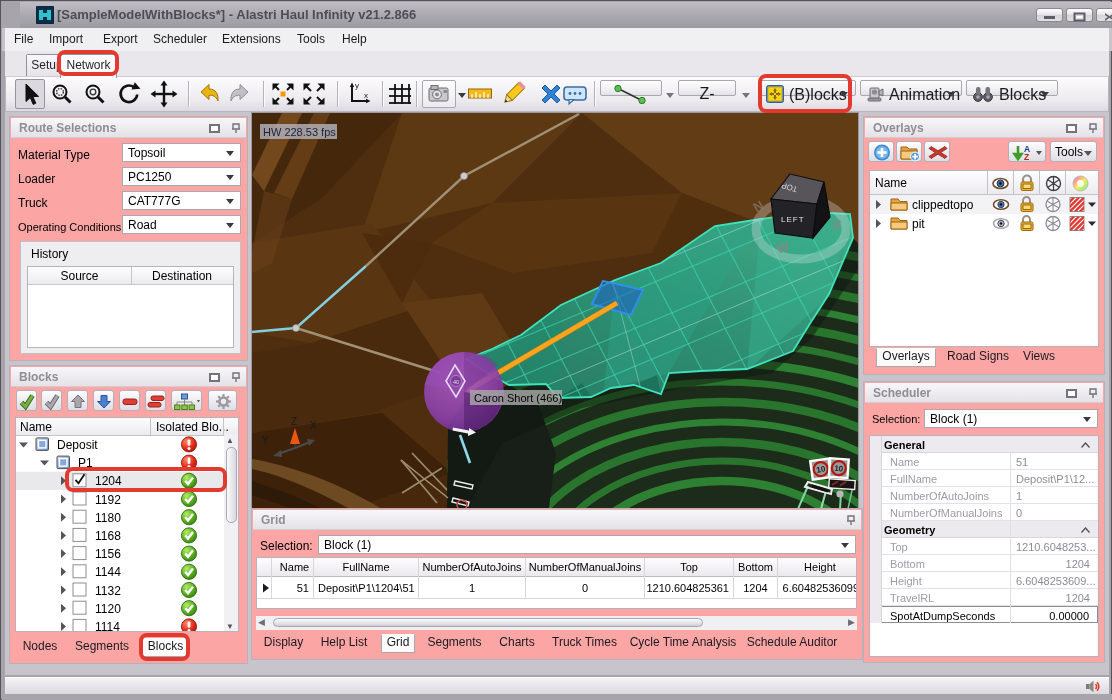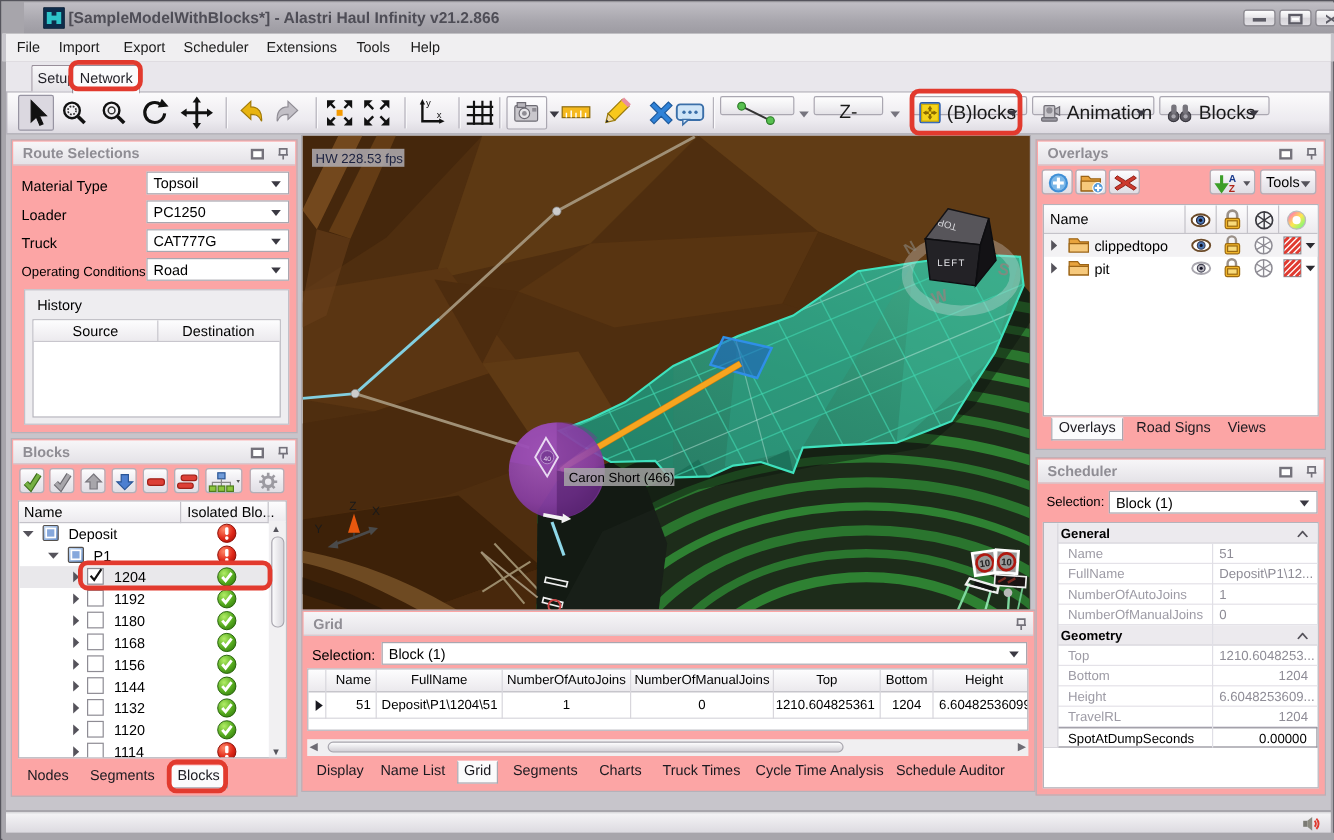--- a/index.html
+++ b/index.html
@@ -676,21 +676,21 @@
         <div class="abs gvl" style="left:387px"></div>
         <div class="abs gvl" style="left:476px"></div>
         <div class="abs gvl" style="left:520px"></div>
       </div>
       <div class="abs" style="left:4px;top:107px;width:601px;height:14px;background:#f0eff1;">
         <div class="abs" style="left:17px;top:2px;width:430px;height:9px;background:linear-gradient(#fdfdfe,#d2d0d6);border:1px solid #a8a6ae;border-radius:5px;"></div>
         <div class="abs" style="left:2px;top:1px;font-size:9px;color:#6e6c74">◀</div>
         <div class="abs" style="right:2px;top:1px;font-size:9px;color:#6e6c74">▶</div>
       </div>
       <div class="bottab abs" style="left:5px;top:126px;width:53px;height:17px;">Display</div>
-      <div class="bottab abs" style="left:63px;top:126px;width:58px;height:17px;">Name List</div>
+      <div class="bottab abs" style="left:63px;top:126px;width:58px;height:17px;">Help List</div>
       <div class="bottab sel abs" style="left:129px;top:125px;width:34px;height:19px;">Grid</div>
       <div class="bottab abs" style="left:170px;top:126px;width:65px;height:17px;">Segments</div>
       <div class="bottab abs" style="left:242px;top:126px;width:46px;height:17px;">Charts</div>
       <div class="bottab abs" style="left:296px;top:126px;width:73px;height:17px;">Truck Times</div>
       <div class="bottab abs" style="left:376px;top:126px;width:110px;height:17px;">Cycle Time Analysis</div>
       <div class="bottab abs" style="left:492px;top:126px;width:96px;height:17px;">Schedule Auditor</div>
     </div>
 
     <div class="panel abs" style="left:858px;top:4px;width:242px;height:259px;">
       <div class="phead">

